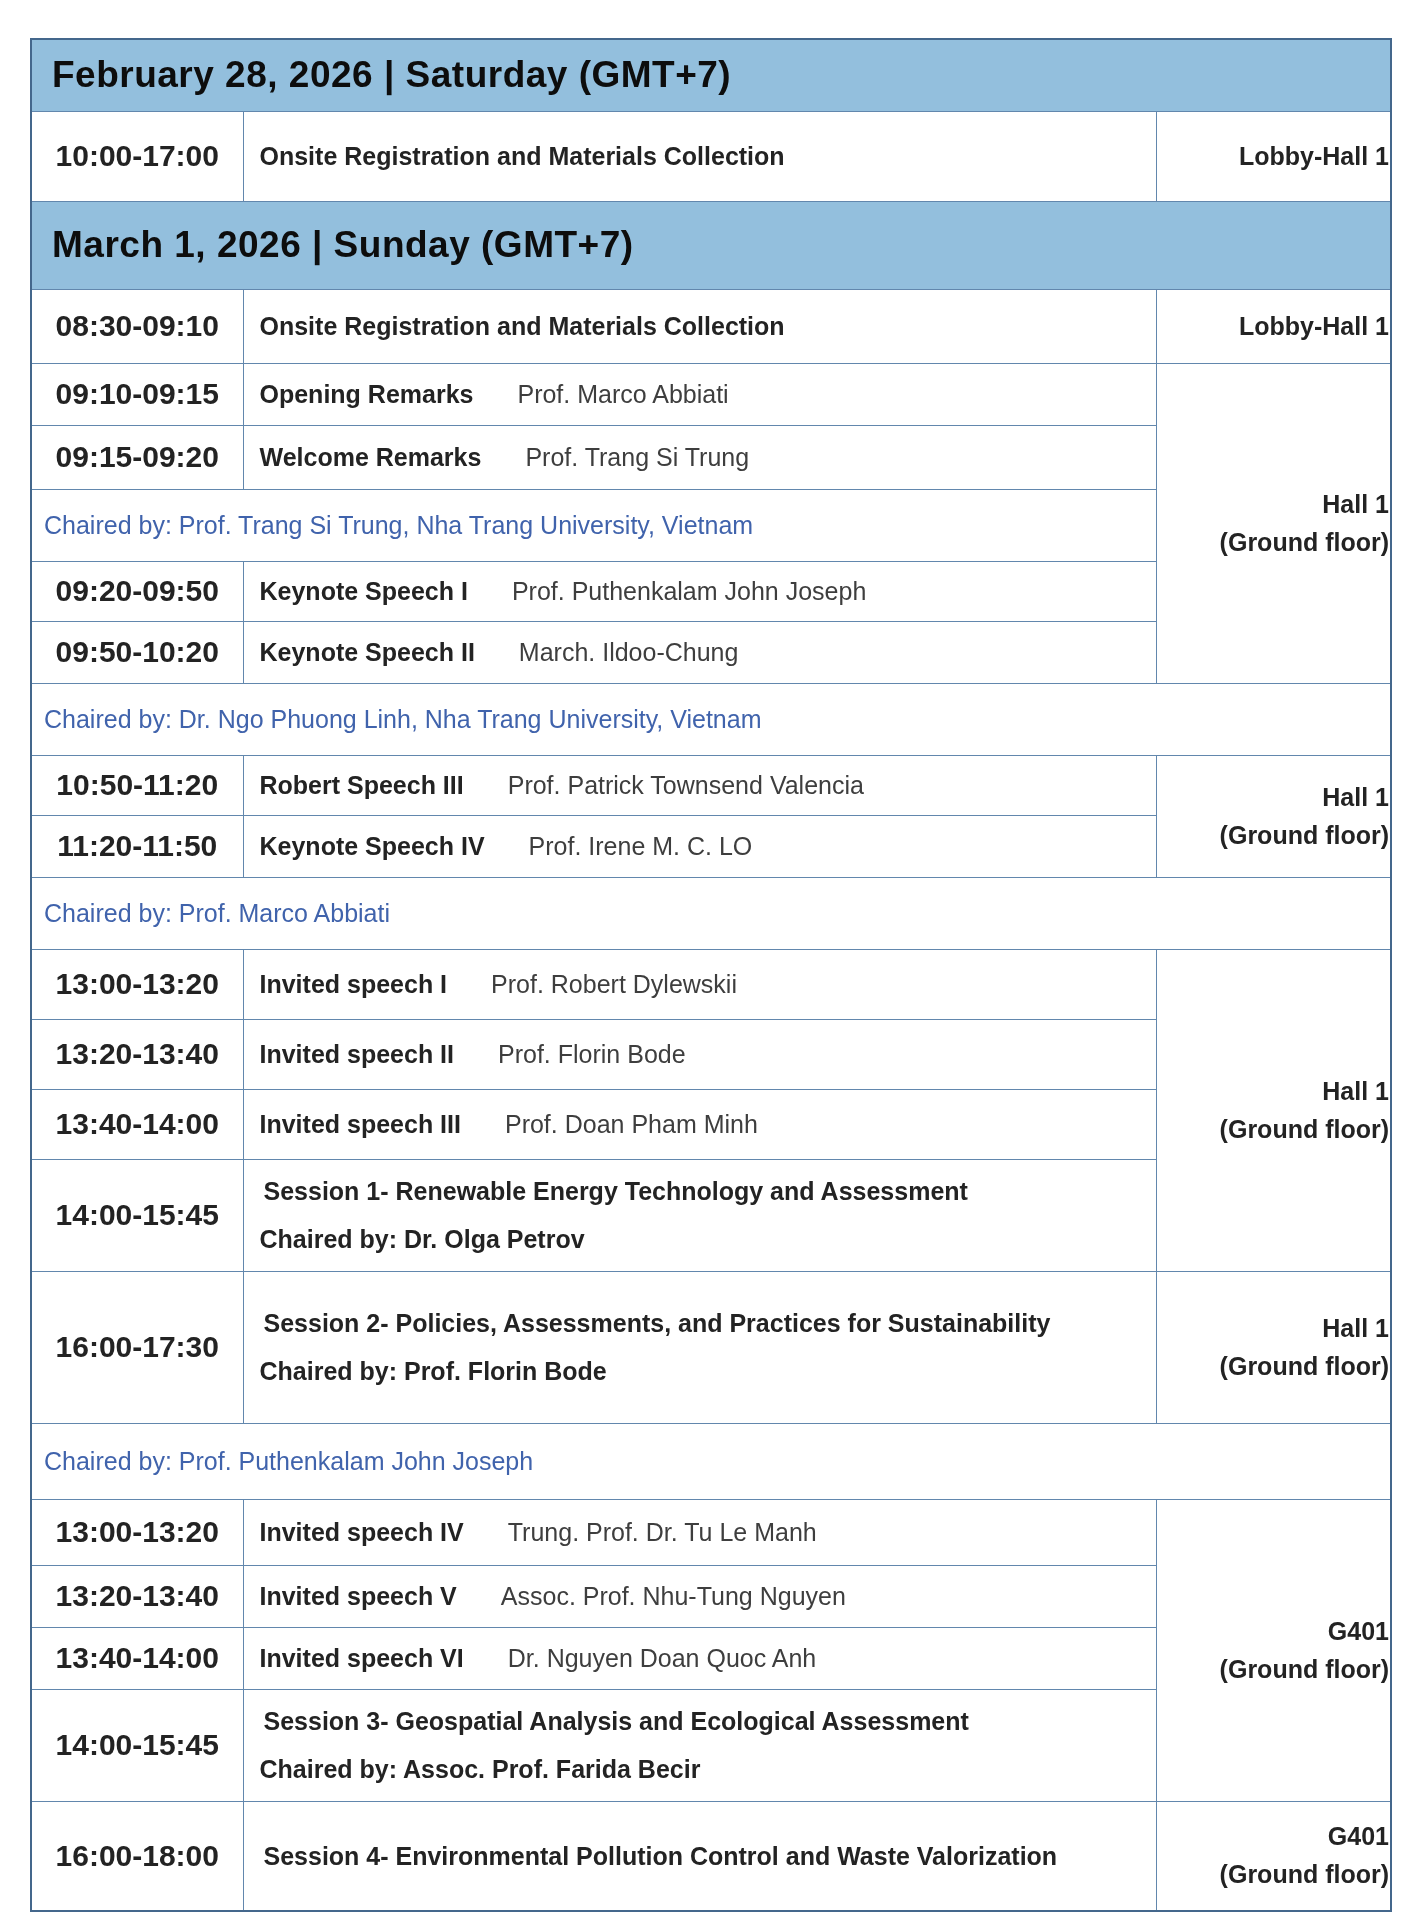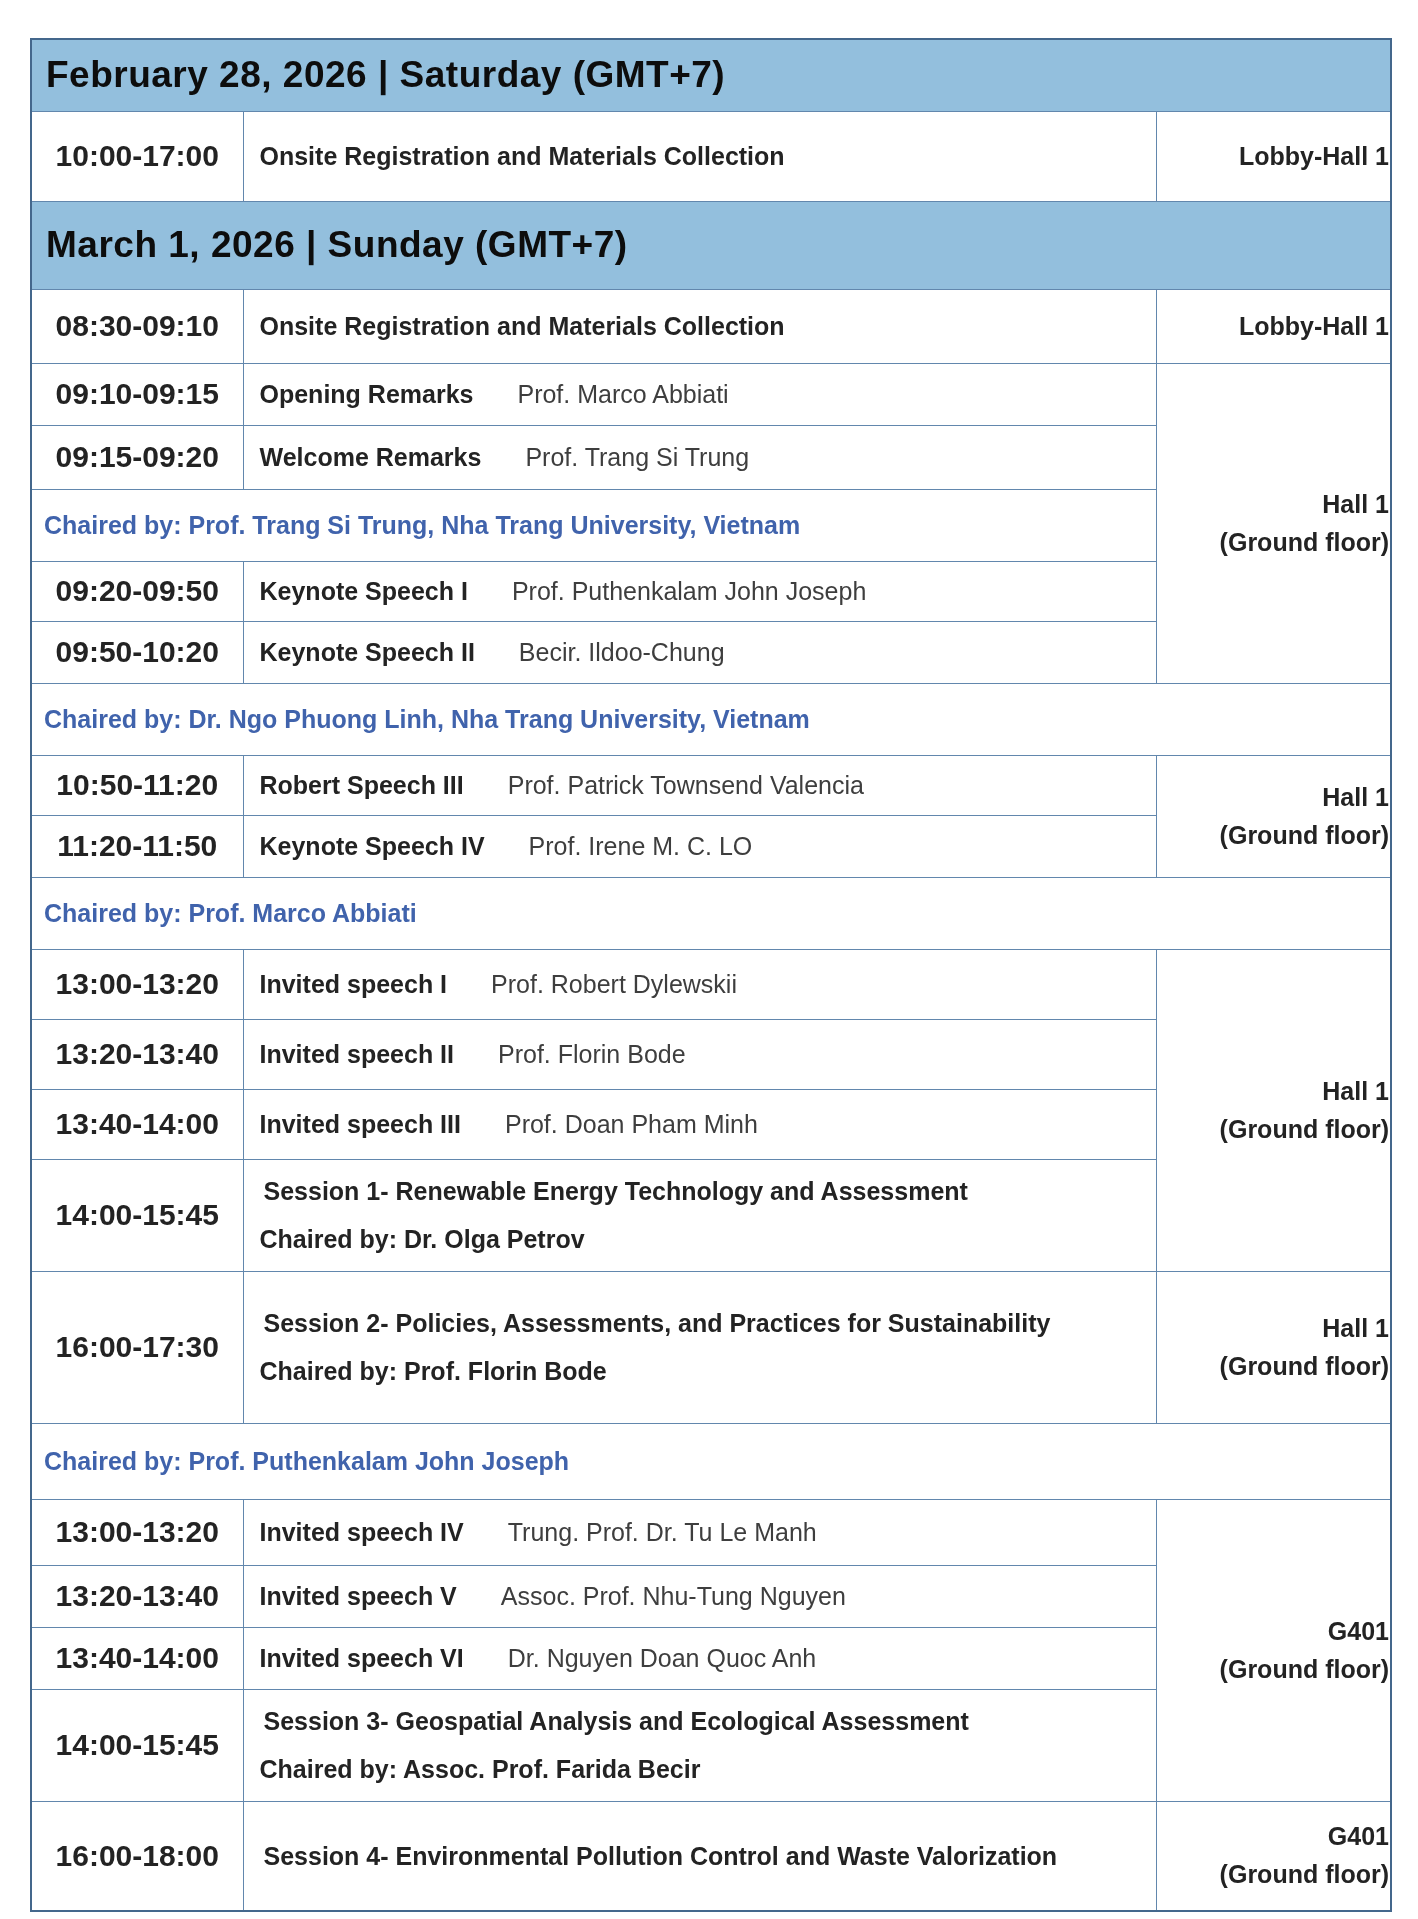--- a/index.html
+++ b/index.html
@@ -27,21 +27,21 @@
   td {
     border: 1px solid #6287ad;
     vertical-align: middle;
     color: #232323;
   }
   td.day-header {
     background: #93bfdd;
     font-size: 37px;
     font-weight: 700;
     color: #0d0d0d;
-    padding-left: 14px;
+    padding-left: 20px;
     letter-spacing: 0.5px;
   }
   td.time {
     text-align: center;
     font-weight: 700;
     font-size: 30px;
   }
   td.event {
     padding-left: 16px;
     font-size: 25px;
@@ -58,21 +58,21 @@
   td.location {
     text-align: right;
     font-weight: 700;
     font-size: 25px;
   }
   td.location .loc-line {
     margin: 9px 0;
   }
   td.chair-row {
     font-size: 25px;
-    font-weight: 700;
+    font-weight: 400;
     color: #4063ac;
     padding-left: 12px;
   }
   td.session .session-title {
     font-weight: 700;
     font-size: 25px;
     max-width: 800px;
     line-height: 42px;
     margin: 6px 4px;
   }
@@ -144,21 +144,21 @@
     <tr style="height:60px">
       <td class="time">09:20-09:50</td>
       <td class="event">
         <span class="label">Keynote Speech I</span><span class="speaker">Prof. Puthenkalam John Joseph</span>
       </td>
     </tr>
 
     <tr style="height:62px">
       <td class="time">09:50-10:20</td>
       <td class="event">
-        <span class="label">Keynote Speech II</span><span class="speaker">Becir. Ildoo-Chung</span>
+        <span class="label">Keynote Speech II</span><span class="speaker">March. Ildoo-Chung</span>
       </td>
     </tr>
 
     <tr style="height:72px">
       <td class="chair-row" colspan="3">Chaired by: Dr. Ngo Phuong Linh, Nha Trang University, Vietnam</td>
     </tr>
 
     <tr style="height:60px">
       <td class="time">10:50-11:20</td>
       <td class="event">

